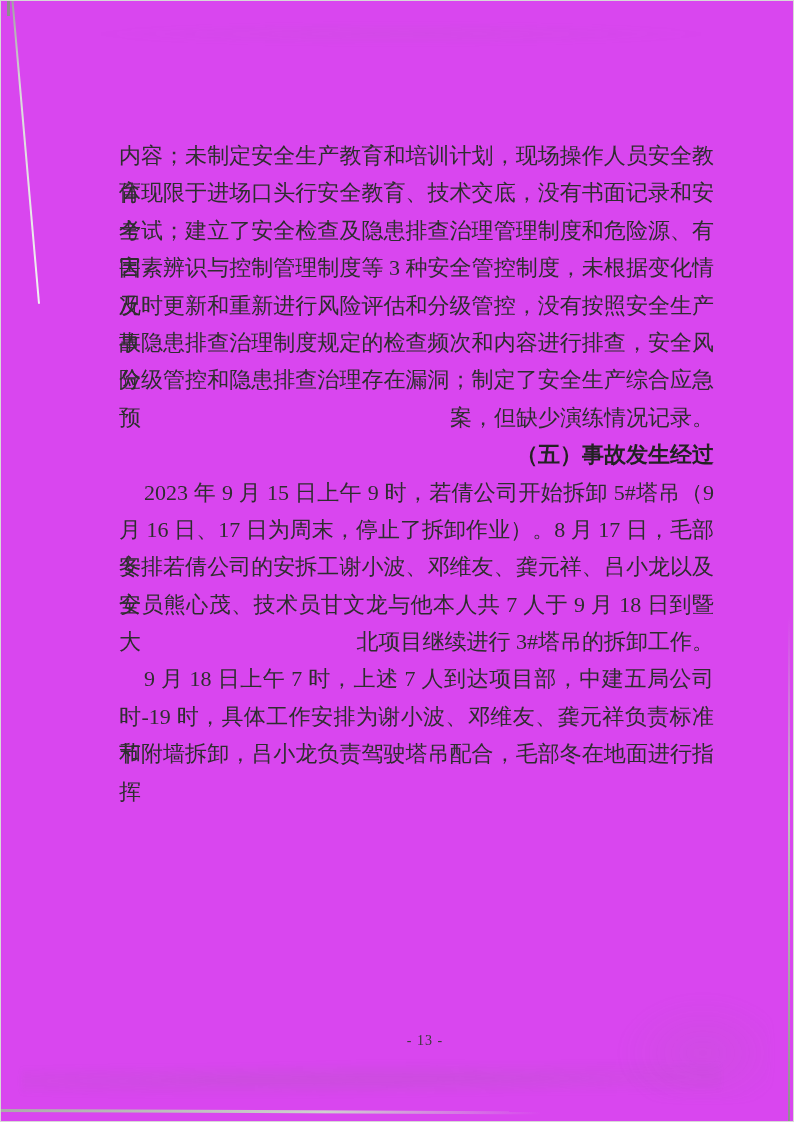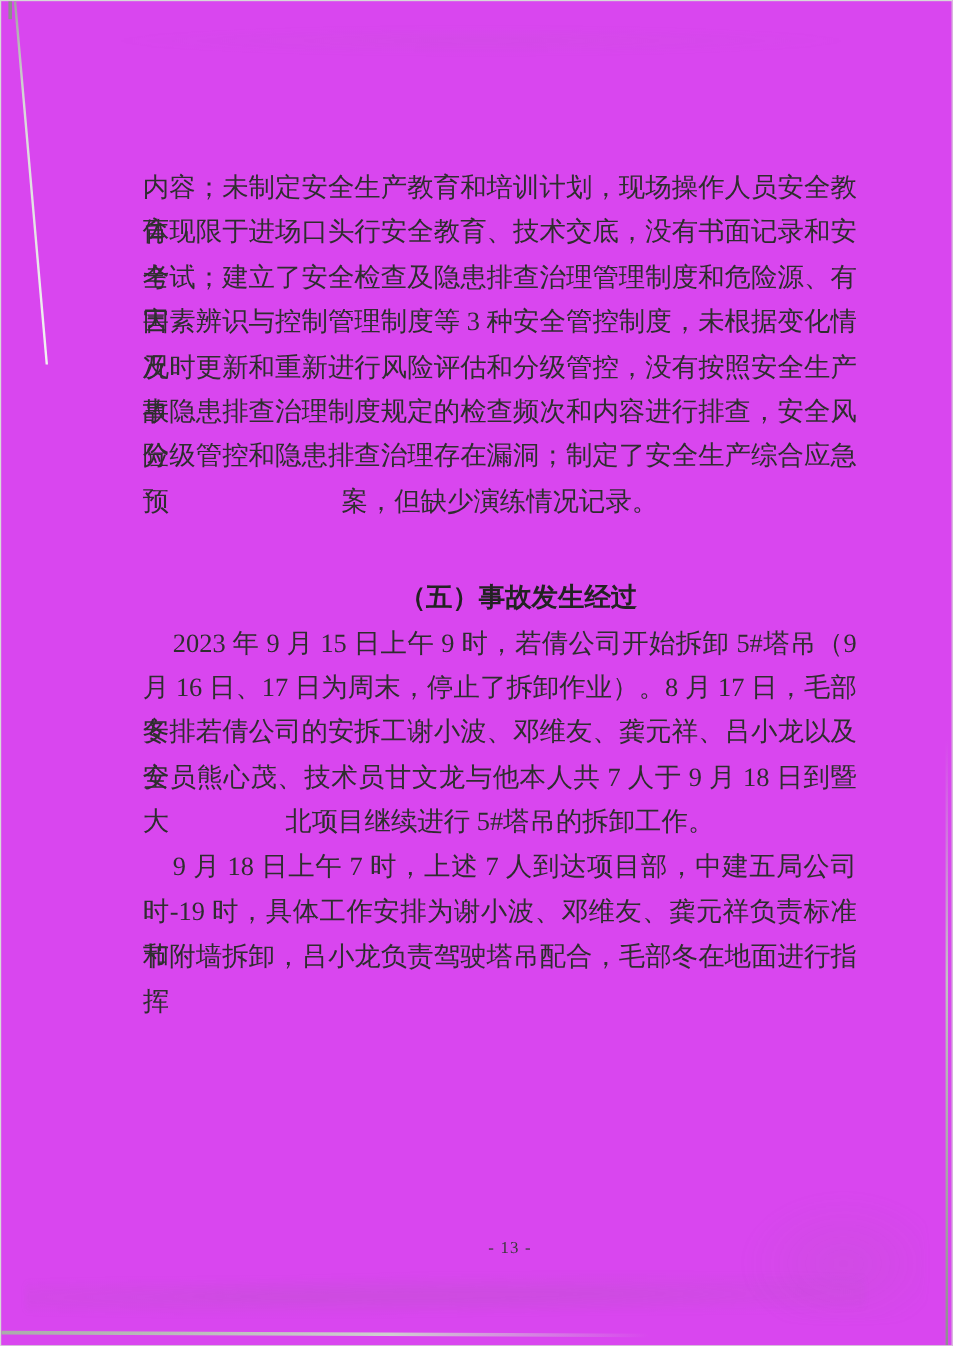--- a/index.html
+++ b/index.html
@@ -55,24 +55,24 @@
     background:radial-gradient(ellipse at 60% 60%,rgba(130,130,130,.09),rgba(130,130,130,0) 60%);
     filter:blur(3px);
   }
   
   .doc {
     position:absolute; left:118px; top:136px; width:595px;
     font-size:22px; line-height:37.4px;
     color:#2e2e2e;
     letter-spacing:0;
   }
-  .line { height:37.4px; text-align:center; }
+  .line { height:37.4px; text-align:right; }
   .line.just { text-align:justify; text-align-last:justify; }
   .para.indent > .line:first-child { text-indent:25px; }
-  .para.heading { font-weight:700; color:#222;margin-top:43px; }
+  .para.heading { font-weight:700; color:#222; }
   .para.heading > .line { text-indent:31px; }
   .page-num {
     position:absolute; left:0; top:1032px; width:792px;
     text-align:center; font-size:14px; letter-spacing:1px; color:#3a3a3a;margin-left:28px;
   }
 </style>
 </head>
 <body>
 
 <div class="page">
@@ -96,21 +96,21 @@
         <div class="line">案，但缺少演练情况记录。</div>
       </div>
       <div class="para heading">
         <div class="line">（五）事故发生经过</div>
       </div>
       <div class="para body indent">
         <div class="line just">2023 年 9 月 15 日上午 9 时，若倩公司开始拆卸 5#塔吊（9</div>
         <div class="line just">月 16 日、17 日为周末，停止了拆卸作业）。8 月 17 日，毛部冬</div>
         <div class="line just">安排若倩公司的安拆工谢小波、邓维友、龚元祥、吕小龙以及安</div>
         <div class="line just">全员熊心茂、技术员甘文龙与他本人共 7 人于 9 月 18 日到暨大</div>
-        <div class="line">北项目继续进行 5#塔吊的拆卸工作。</div>
+        <div class="line">北项目继续进行 3#塔吊的拆卸工作。</div>
       </div>
       <div class="para body indent">
         <div class="line just">9 月 18 日上午 7 时，上述 7 人到达项目部，中建五局公司</div>
         <div class="line just">时-19 时，具体工作安排为谢小波、邓维友、龚元祥负责标准节</div>
         <div class="line just">和附墙拆卸，吕小龙负责驾驶塔吊配合，毛部冬在地面进行指挥</div>
       </div>
     </div>
 
   <div class="page-num">- 13 -</div>
 </div>

